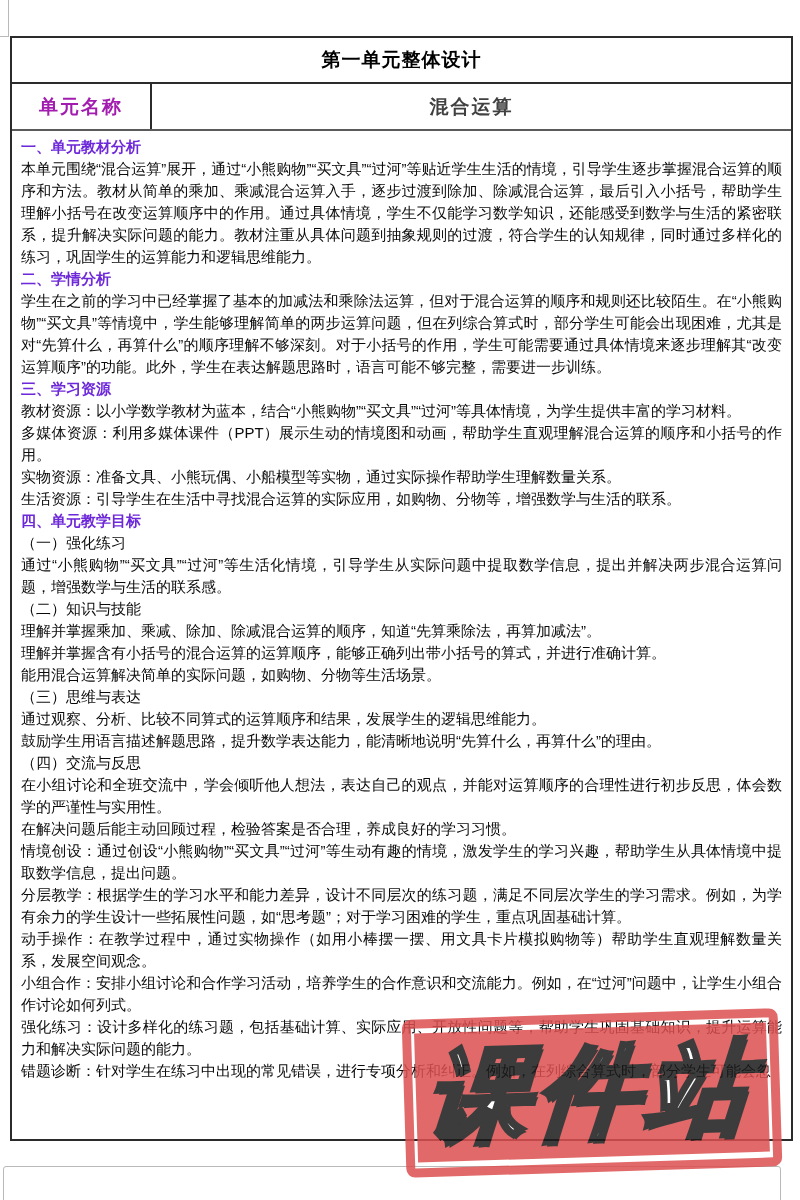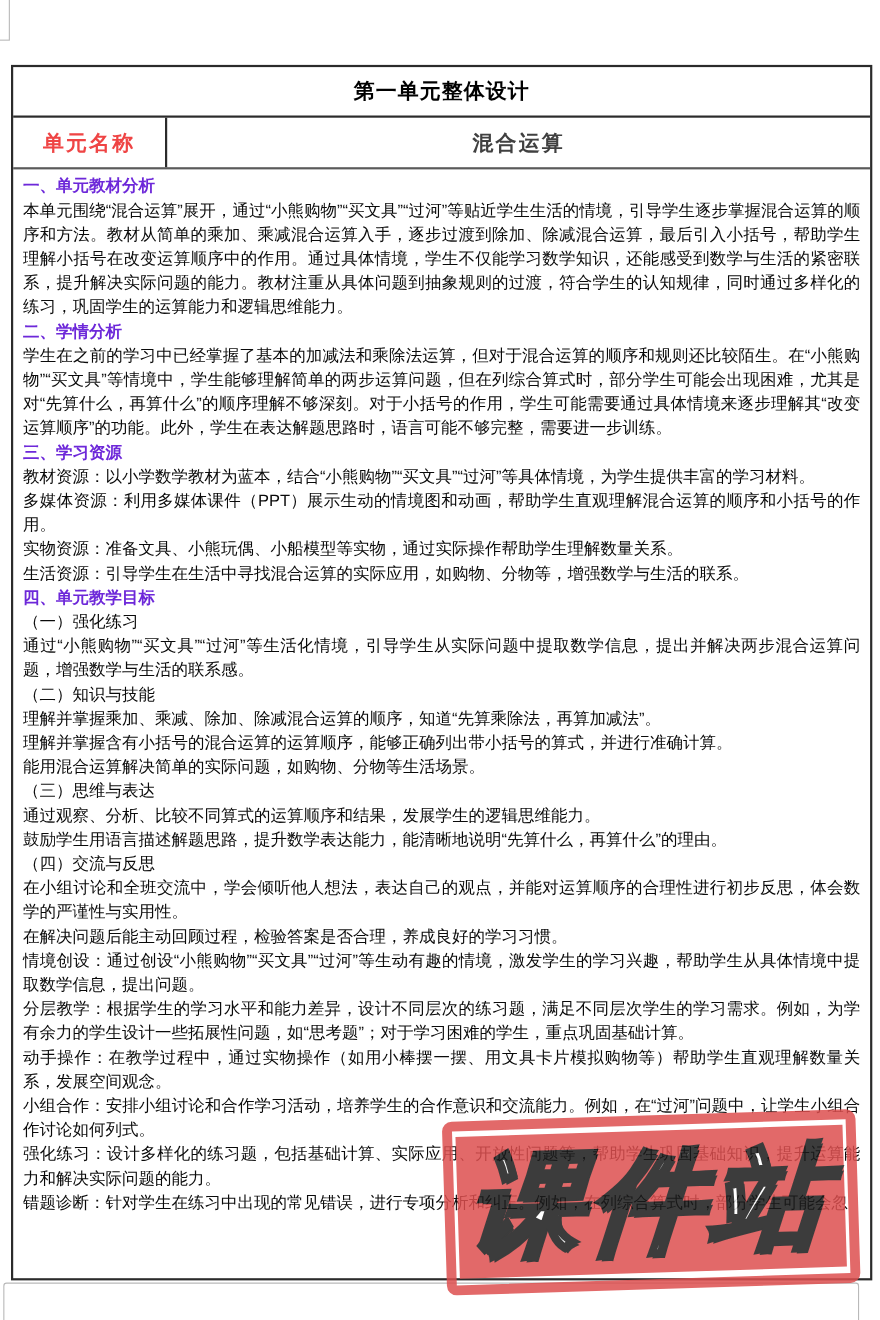--- a/index.html
+++ b/index.html
@@ -7,33 +7,33 @@
     position:relative; width:800px; height:1200px; background:#ffffff;
     overflow:hidden; font-family:"Liberation Sans","DejaVu Sans",sans-serif;
   }
   
   .prev-box {
     position:absolute; left:-9px; top:-10px; width:16px; height:45px;
     border:1px solid #b9b9b9; background:#fff;
   }
   
   .doc-table {
-    position:absolute; left:10px; top:59px; width:783px; height:1105px;
+    position:absolute; left:10px; top:36px; width:783px; height:1105px;
     border:2px solid #2b2b2b; box-sizing:border-box; background:#fff;
   }
   .row-title {
     height:46px; border-bottom:2px solid #2b2b2b; box-sizing:border-box;
     display:flex; align-items:center; justify-content:center;
     font-size:19px; font-weight:bold; color:#000; letter-spacing:1px;
   }
   .row-unit { height:47px; border-bottom:2px solid #5a5a5a; box-sizing:border-box; display:flex; }
   .cell-label {
     width:140px; border-right:2px solid #2b2b2b; box-sizing:border-box;
     display:flex; align-items:center; justify-content:center;
-    font-size:19px; font-weight:bold; color:#ef4444; letter-spacing:2px;
+    font-size:19px; font-weight:bold; color:#a21caf; letter-spacing:2px;
   }
   .cell-value {
     flex:1; display:flex; align-items:center; justify-content:center;
     font-size:19px; font-weight:bold; color:#404040; letter-spacing:2px;
   }
   .row-body {
     height:1004px; box-sizing:border-box; overflow:hidden;
     padding:5px 9px 0 9px; font-size:15px; line-height:22px;
     color:#0a0a0a; text-align:justify;
   }

